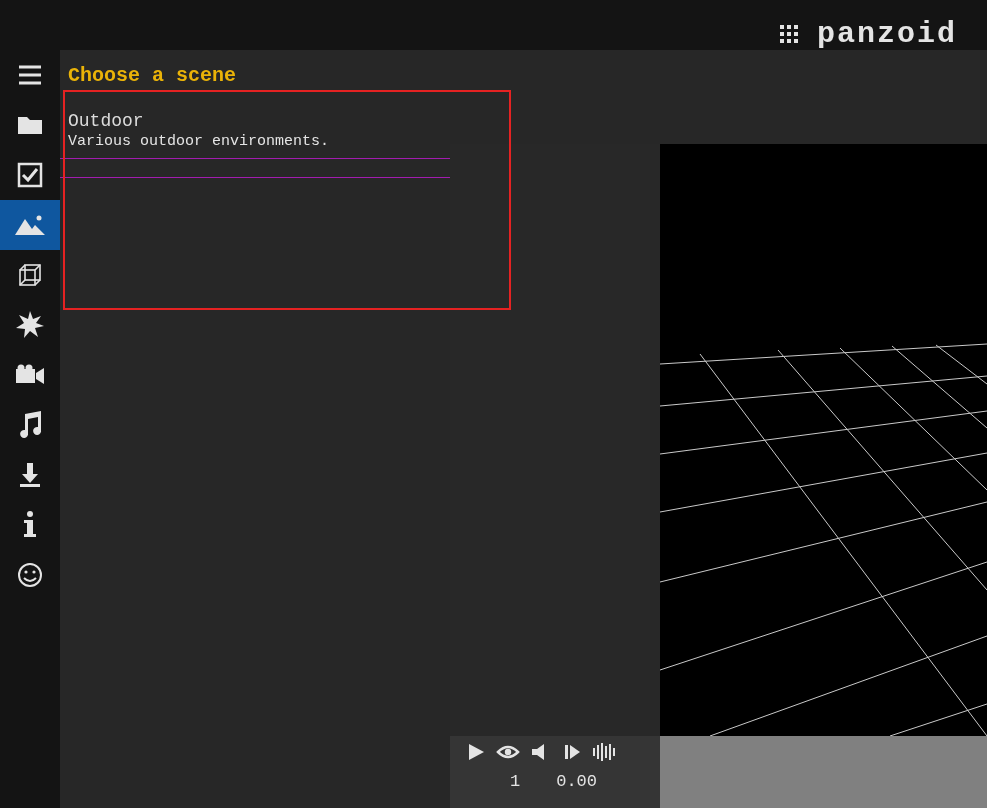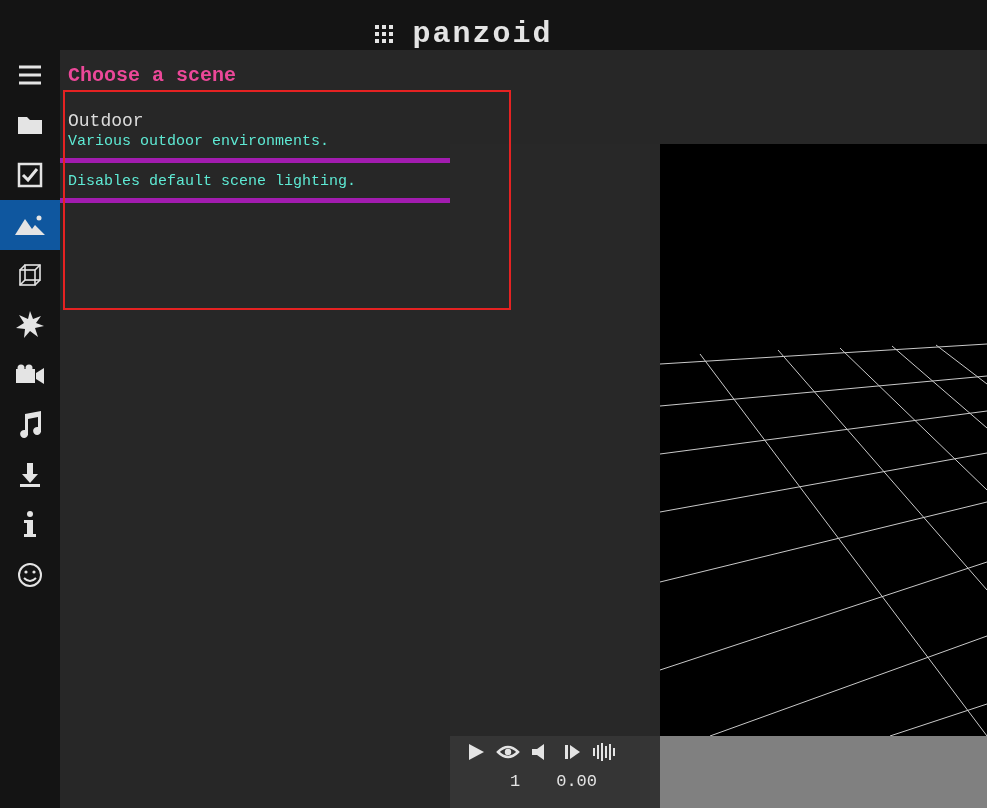--- a/index.html
+++ b/index.html
@@ -9,21 +9,21 @@
     font-family:"Courier New",Courier,monospace;
     color:#bcbcbc;
     font-size:15px;
     position:relative;
   }
 
   
   .header {
     position:absolute; left:0; top:0; width:987px; height:68px;
     background:#141414;
-    display:flex; align-items:center; justify-content:center;
+    display:flex; align-items:center; justify-content:flex-end;
   }
   .brand {
     display:flex; align-items:center; gap:18px; height:50px;
     transform:translateX(-30px);
   }
   .brand .grid-icon { width:20px; height:20px; }
   .brand .logo {
     font-family:"Courier New",monospace;
     font-weight:bold;
     font-size:30px;
@@ -46,33 +46,33 @@
   }
   .toolbar .tb-btn svg { display:block; }
   .toolbar .tb-btn.active { background:#0f579f; }
 
   
   .panel {
     position:absolute; left:60px; top:50px; width:390px; height:758px;
     background:#272727;
   }
   .panel-title {
-    font-size:20px; font-weight:bold; color:#ec4899;
+    font-size:20px; font-weight:bold; color:#eab308;
     padding:14px 8px 14px 8px;
   }
   .scene-item {
     padding:10px 8px 8px 8px;
-    border-bottom:5px solid #a21caf;
+    border-bottom:1px solid #a21caf;
     cursor:pointer;
   }
   .scene-item .st {
     font-size:18px; color:#dcdcdc; margin-bottom:2px;
   }
   .scene-item .sd {
-    font-size:15px; color:#5eead4;
+    font-size:15px; color:#e5e5e5;
   }
 
   
   .redbox {
     position:absolute;
     left:63px; top:90px; width:448px; height:220px;
     border:2px solid #e52222;
     pointer-events:none;
     z-index:20;
   }
@@ -261,21 +261,20 @@
 </div>
 
 <div class="panel">
   <div class="panel-title">Choose a scene</div>
 
   <div class="scene-item">
     <div class="st">Outdoor</div>
     <div class="sd">Various outdoor environments.</div>
   </div>
   <div class="scene-item">
-    <div class="sd">Disables default scene lighting.</div>
   </div>
 </div>
 
 <div class="redbox"></div>
 
 <div class="viewport-wrap">
   <div class="vp-top"></div>
   <div class="vp-left"></div>
 
   <div class="viewport">

